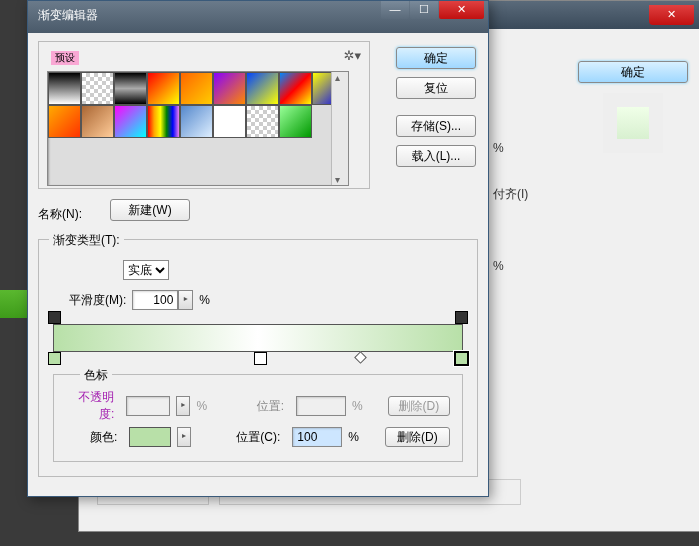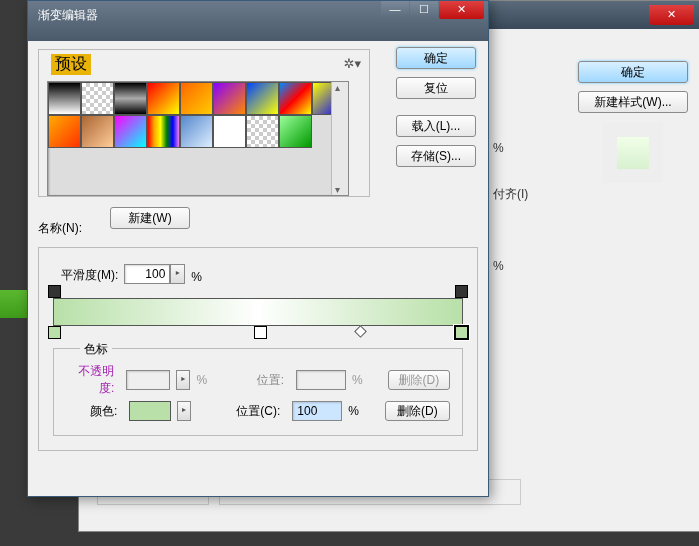--- a/index.html
+++ b/index.html
@@ -8,48 +8,48 @@
 .bg-close{position:absolute;right:6px;top:4px;width:45px;height:20px;background:linear-gradient(#e04040,#c01010);border-radius:0 0 4px 4px;color:#fff;text-align:center;line-height:18px;font-size:11px}
 .bg-side{position:absolute;right:12px;top:60px;width:110px}
 .bg-btn{display:block;width:100%;height:22px;margin-bottom:8px;background:linear-gradient(#fdfdfd,#e8e8e8);border:1px solid #8a8a8a;border-radius:3px;font-size:12px;cursor:pointer}
 .bg-btn.accent{background:linear-gradient(#d8f0ff,#a0d8ff);box-shadow:0 0 3px #6cf}
 .bg-check{margin-top:4px;font-size:12px}
 .bg-swatch{width:60px;height:60px;background:#fff;margin:10px auto;box-shadow:inset 0 0 0 18px #eee;position:relative}
 .bg-swatch::after{content:"";position:absolute;left:14px;top:14px;width:32px;height:32px;background:linear-gradient(#f0ffe8,#d8f0d0)}
 .bg-text{font-size:12px;color:#333}
 .green-bar{position:absolute;left:0;top:290px;width:30px;height:28px;background:linear-gradient(#5ab82f,#3e9b1a)}
 .dialog{position:absolute;left:27px;top:0;width:460px;height:495px;background:#f0f0f0;border:1px solid #3a5a7a;box-shadow:3px 3px 12px rgba(0,0,0,.4)}
-.titlebar{height:40px;background:linear-gradient(#6a7a8a,#4a5a6a);color:#fff;position:relative}
+.titlebar{height:32px;background:linear-gradient(#6a7a8a,#4a5a6a);color:#fff;position:relative}
 .titlebar span{line-height:28px;padding-left:10px}
 .win-btns{position:absolute;right:4px;top:0;display:flex}
 .win-btn{width:28px;height:18px;margin-left:1px;background:linear-gradient(#7a8a9a,#5a6a7a);color:#fff;font-size:11px;text-align:center;line-height:16px;border-radius:0 0 2px 2px}
 .win-btn.max{width:28px}
 .win-btn.close{width:45px;background:linear-gradient(#e04040,#c01010)}
 .content{padding:8px 10px}
 .fieldset{border:1px solid #bbb;padding:8px 8px 10px;margin-bottom:10px;position:relative}
-.legend{font-size:16px;margin:-16px 0 6px 4px;background:#eab308;display:inline-block;padding:0 4px}
+.legend{font-size:10px;margin:-16px 0 6px 4px;background:#f9a8d4;display:inline-block;padding:0 4px}
 .gear{position:absolute;right:8px;top:6px;font-size:13px;color:#555;cursor:pointer}
 .side-btns{position:absolute;right:12px;top:46px;width:80px}
 .btn{display:block;width:100%;height:22px;margin-bottom:8px;background:linear-gradient(#fdfdfd,#e8e8e8);border:1px solid #8a8a8a;border-radius:3px;font-size:12px;cursor:pointer;padding:0}
 .btn.accent{background:linear-gradient(#d8f0ff,#a0d8ff);box-shadow:0 0 3px #6cf}
 .preset-area{width:332px}
 .preset-box{width:300px;height:113px;border:1px solid #888;background:#ddd;overflow:hidden;position:relative;box-shadow:inset 1px 1px 2px rgba(0,0,0,.3)}
 .scroll{position:absolute;right:0;top:0;width:16px;height:100%;background:#e8e8e8;border-left:1px solid #bbb}
 .scroll::before{content:"▴";position:absolute;top:0;left:3px;font-size:10px;color:#666}
 .scroll::after{content:"▾";position:absolute;bottom:0;left:3px;font-size:10px;color:#666}
 .swatch-row{display:flex}
 .sw{width:31px;height:31px;border:1px solid #555;margin:0}
-.row{display:flex;align-items:flex-end;margin:10px 0}
+.row{display:flex;align-items:center;margin:10px 0}
 .lbl{margin-right:6px}
 input[type=text]{border:1px solid #888;height:18px;padding:0 4px;font-size:12px;box-shadow:inset 1px 1px 2px rgba(0,0,0,.15)}
 select{border:1px solid #888;height:20px;font-size:12px;background:#fff}
 .name-input{width:248px}
 .grad-section{border:1px solid #bbb;padding:10px 14px 14px;position:relative}
 .grad-legend{position:absolute;top:-8px;left:10px;background:#f0f0f0;padding:0 4px;font-size:12px}
-.smooth-row{margin:6px 8px 14px}
+.smooth-row{margin:6px 16px 14px}
 .num-input{width:36px;text-align:right}
 .spinner{display:inline-block;width:13px;height:18px;vertical-align:middle;border:1px solid #888;background:linear-gradient(#f8f8f8,#ddd);font-size:8px;text-align:center;line-height:16px;color:#555}
 .grad-track{position:relative;margin:14px 0 22px}
 .grad-bar{height:26px;border:1px solid #555;background:linear-gradient(90deg,#b8e0a8 0%,#ffffff 50%,#b8e0a8 100%)}
 .stop{position:absolute;width:11px;height:11px;background:#333;border:1px solid #000}
 .stop.top{top:-13px}
 .stop.bot{bottom:-13px;background:#b8e0a8}
 .stop.bot.white{background:#fff}
 .stop.sel{box-shadow:0 0 0 1px #000,0 0 0 2px #fff}
 .mid{position:absolute;bottom:-10px;width:7px;height:7px;background:#fff;border:1px solid #555;transform:rotate(45deg)}
@@ -67,21 +67,20 @@
 
 <div class="green-bar"></div>
 
 <div class="bg-panel">
   <div class="bg-titlebar">
     <span style="padding-left:360px">影 2</span>
     <div class="bg-close">✕</div>
   </div>
   <div class="bg-side">
     <button class="bg-btn accent">确定</button>
-    <button class="bg-btn">新建样式(W)...</button>
     <div class="bg-swatch"></div>
   </div>
   <div style="position:absolute;left:414px;top:140px" class="bg-text">%</div>
   <div style="position:absolute;left:414px;top:185px" class="bg-text">付齐(I)</div>
   <div style="position:absolute;left:414px;top:258px" class="bg-text">%</div>
   <div style="position:absolute;left:18px;top:478px;width:110px;height:24px;border:1px solid #ccc"></div>
   <div style="position:absolute;left:140px;top:478px;width:300px;height:24px;border:1px solid #ccc"></div>
 </div>
 
 <div class="dialog">
@@ -93,22 +92,22 @@
       <div class="win-btn close">✕</div>
     </div>
   </div>
 
   <div class="content">
 
     <div class="side-btns">
       <button class="btn accent">确定</button>
       <button class="btn">复位</button>
       <div style="height:8px"></div>
+      <button class="btn">存储(S)...</button>
       <button class="btn">载入(L)...</button>
-      <button class="btn">存储(S)...</button>
     </div>
 
     <div class="preset-area">
       <div class="fieldset" style="height:128px">
         <span class="legend">预设</span>
         <span class="gear">✲▾</span>
         <div class="preset-box">
           <div id="swatch-container">
               <div class="swatch-row">
                 <div class="sw" style="background: linear-gradient(rgb(0, 0, 0), rgb(255, 255, 255));"></div>
@@ -137,20 +136,27 @@
         </div>
       </div>
     </div>
 
     <div class="row">
       <span class="lbl">名称(N):</span>
       <button class="btn" style="width:80px;margin-left:22px;display:inline-block">新建(W)</button>
     </div>
 
     <div class="grad-section">
+      <div class="row">
+        <span class="grad-legend">渐变类型(T):</span>
+        <span style="width:70px"></span>
+        <select>
+          <option>实底</option>
+        </select>
+      </div>
       <div class="row smooth-row">
         <span class="lbl">平滑度(M):</span>
         <input type="text" class="num-input" value="100" style="">
         <span class="spinner">▸</span>
         <span style="margin-left:6px">%</span>
       </div>
 
       <div class="grad-track">
         <div class="stop top" style="left:-5px"></div>
         <div class="stop top" style="right:-5px"></div>

